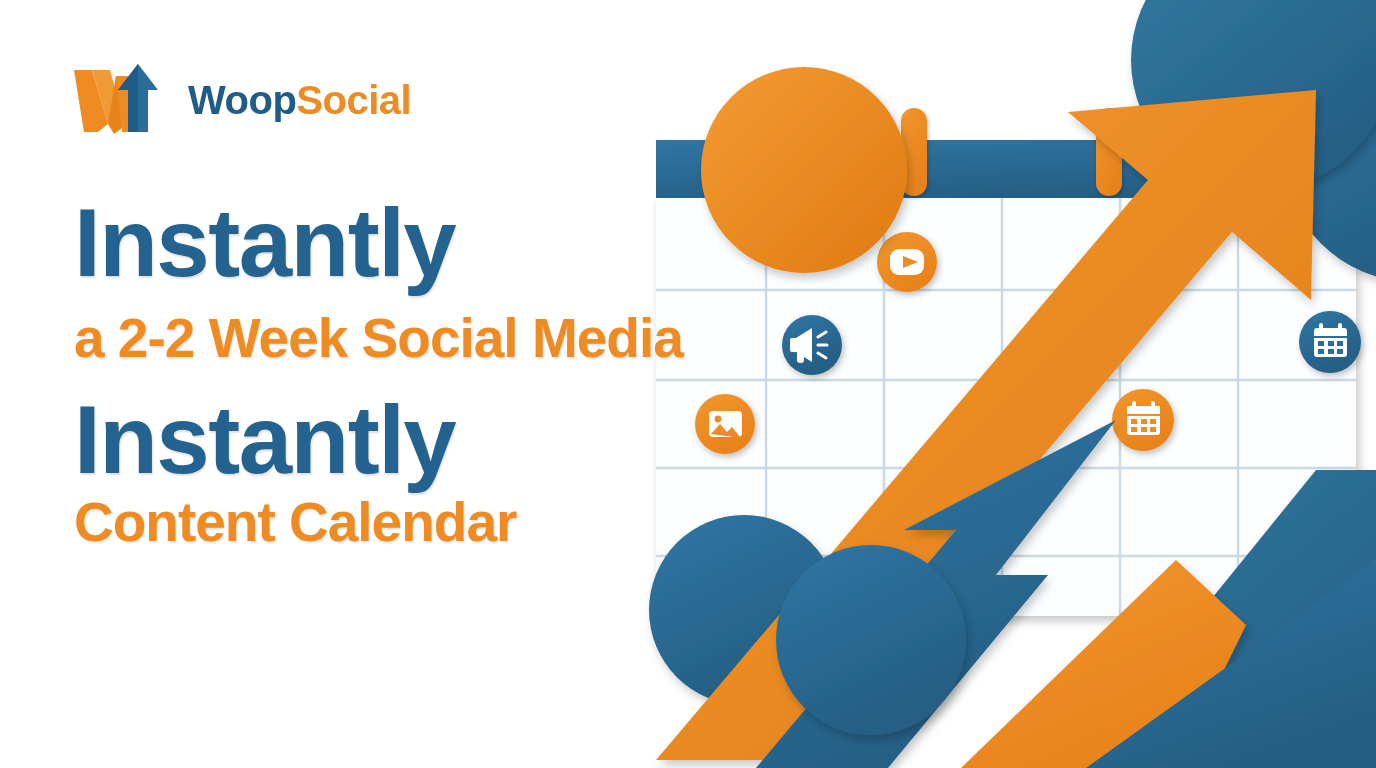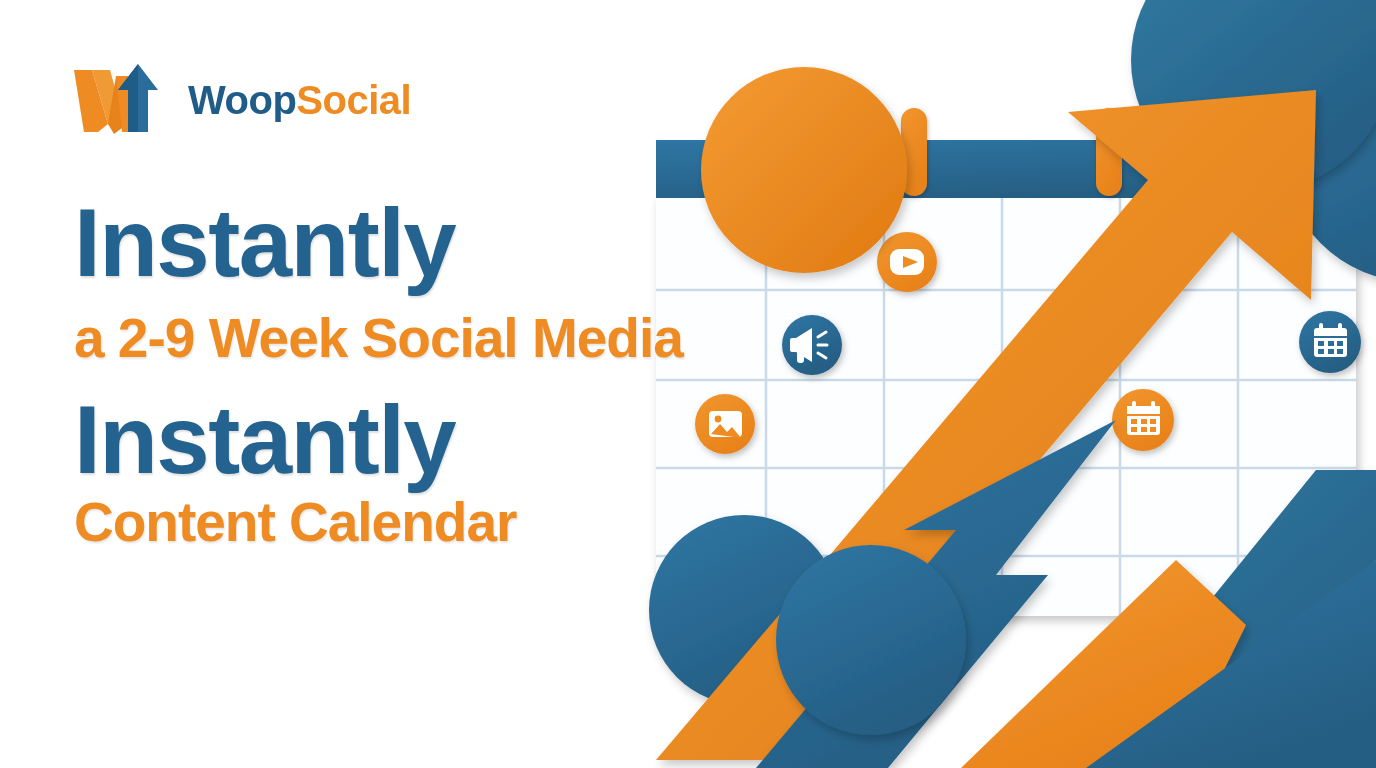--- a/index.html
+++ b/index.html
@@ -265,19 +265,19 @@
         <path d="M56,70 L56,28 L46,28 L66,2 L86,28 L76,28 L76,70 Z" fill="#2A6D9A"></path>
         <path d="M56,70 L56,28 L46,28 L66,2 L66,70 Z" fill="#1F5C88"></path>
       </svg>
       <div class="logo-text">
         <span class="w-part">Woop</span><span class="s-part">Social</span>
       </div>
     </div>
 
     <div class="headline">
       <div class="hl-line hl-generate">Instantly</div>
-      <div class="hl-line hl-sub1">a 2-9 Week Social Media</div>
+      <div class="hl-line hl-sub1">a 2-2 Week Social Media</div>
       <div class="hl-line hl-instantly">Instantly</div>
       <div class="hl-line hl-sub2">Content Calendar</div>
     </div>
 
   </div>
 </div>
 
 </body></html>

